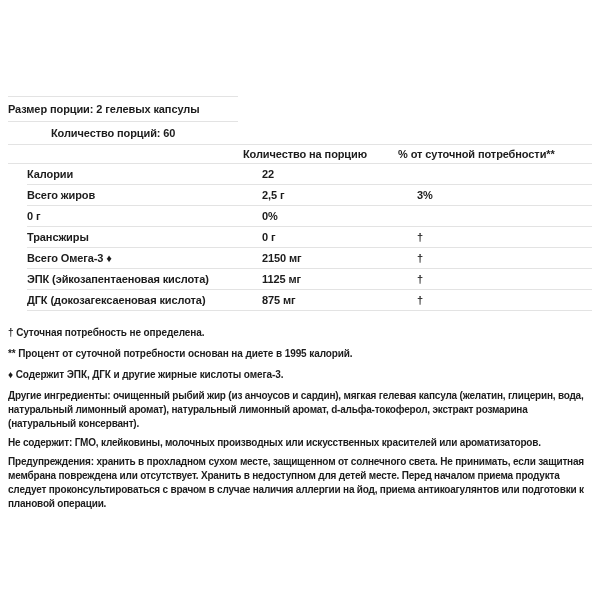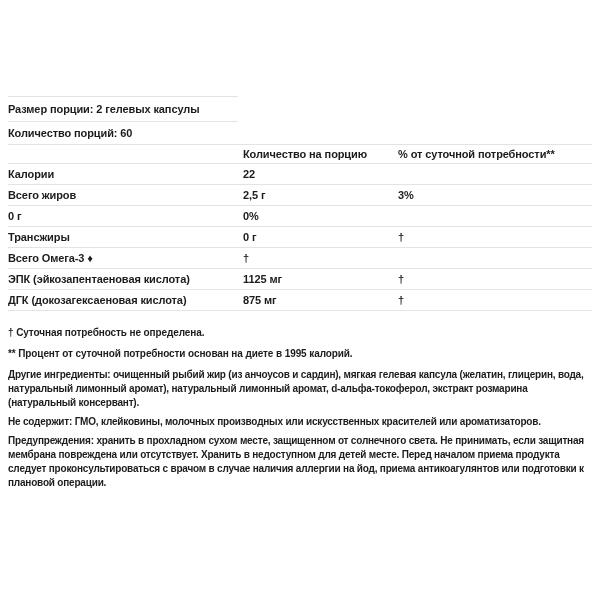--- a/index.html
+++ b/index.html
@@ -27,36 +27,36 @@
     border-top: 1px solid #e3e3e3;
   }
   .rule.short { width: 230px; }
   .serving-row {
     display: flex;
     align-items: center;
     font-size: 11px;
     text-align: right;
   }
   .serving-row.size { height: 24px; }
-  .serving-row.count { height: 22px; }
+  .serving-row.count { height: 22px; margin-left: 43px; }
   .facts-table {
     border-top: 1px solid #e3e3e3;
   }
   .trow {
     display: grid;
     grid-template-columns: 235px 155px auto;
     align-items: center;
     border-bottom: 1px solid #e3e3e3;
     font-size: 11px;
   }
   .trow.thead {
     height: 18px;
     font-size: 11px;
   }
-  .trow.tdata { height: 20px; }
+  .trow.tdata { height: 20px; margin-left: 19px; }
   .footnotes { margin-top: 15px; }
   .footnote {
     font-size: 10px;
     line-height: 14px;
     margin-bottom: 7px;
   }
   .paragraphs { margin-top: 7px; }
   .para {
     font-size: 10px;
     line-height: 14px;
@@ -96,37 +96,39 @@
       <div>0 г</div>
       <div>0%</div>
     </div>
     <div class="trow tdata">
       <div>Трансжиры</div>
       <div>0 г</div>
       <div>†</div>
     </div>
     <div class="trow tdata">
       <div>Всего Омега-3 ♦</div>
+      <div>2150 мг</div>
       <div>†</div>
     </div>
     <div class="trow tdata">
       <div>ЭПК (эйкозапентаеновая кислота)</div>
       <div>1125 мг</div>
       <div>†</div>
     </div>
     <div class="trow tdata">
       <div>ДГК (докозагексаеновая кислота)</div>
       <div>875 мг</div>
       <div>†</div>
     </div>
   </div>
 
   <div class="footnotes">
     <div class="footnote">† Суточная потребность не определена.</div>
     <div class="footnote">** Процент от суточной потребности основан на диете в 1995 калорий.</div>
+    <div class="footnote">♦ Содержит ЭПК, ДГК и другие жирные кислоты омега-3.</div>
   </div>
 
   <div class="paragraphs">
     <p class="para">Другие ингредиенты: очищенный рыбий жир (из анчоусов и сардин), мягкая гелевая капсула (желатин, глицерин, вода, натуральный лимонный аромат), натуральный лимонный аромат, d-альфа-токоферол, экстракт розмарина (натуральный консервант).</p>
     <p class="para">Не содержит: ГМО, клейковины, молочных производных или искусственных красителей или ароматизаторов.</p>
     <p class="para">Предупреждения: хранить в прохладном сухом месте, защищенном от солнечного света. Не принимать, если защитная мембрана повреждена или отсутствует. Хранить в недоступном для детей месте. Перед началом приема продукта следует проконсультироваться с врачом в случае наличия аллергии на йод, приема антикоагулянтов или подготовки к плановой операции.</p>
   </div>
 </div>
 
 </body></html>

